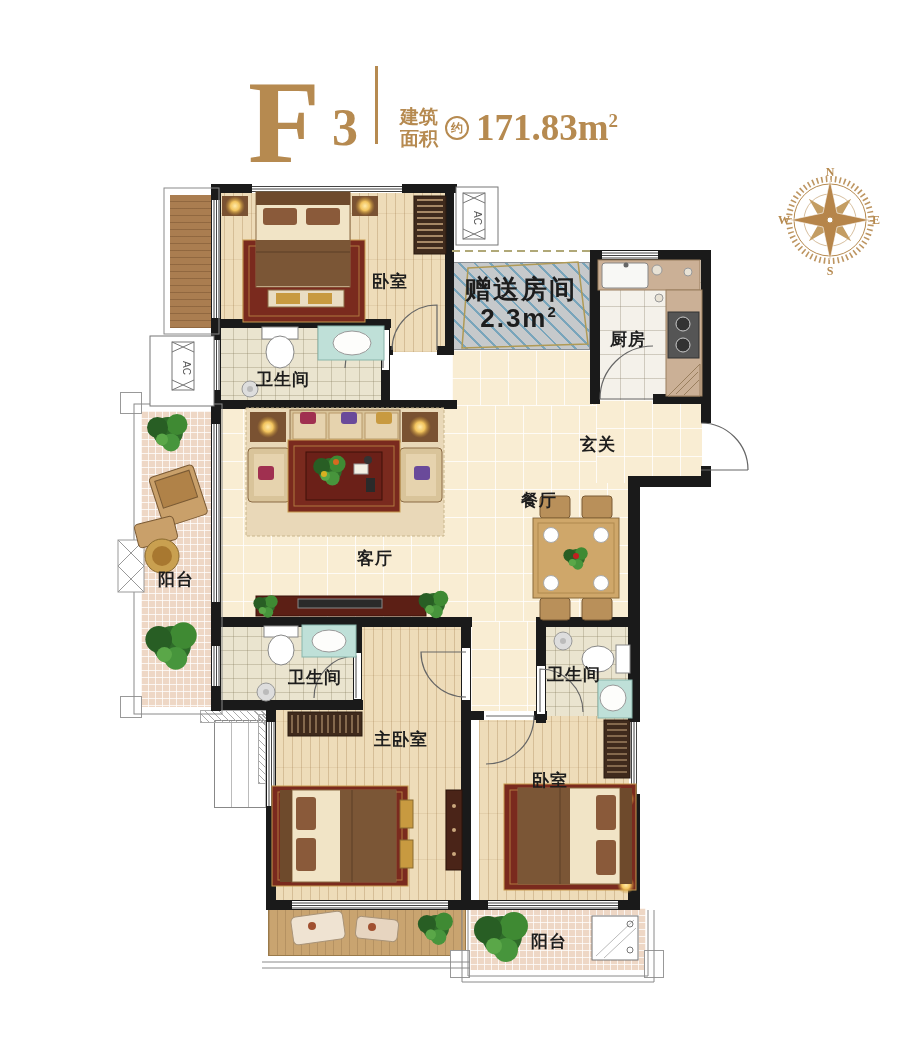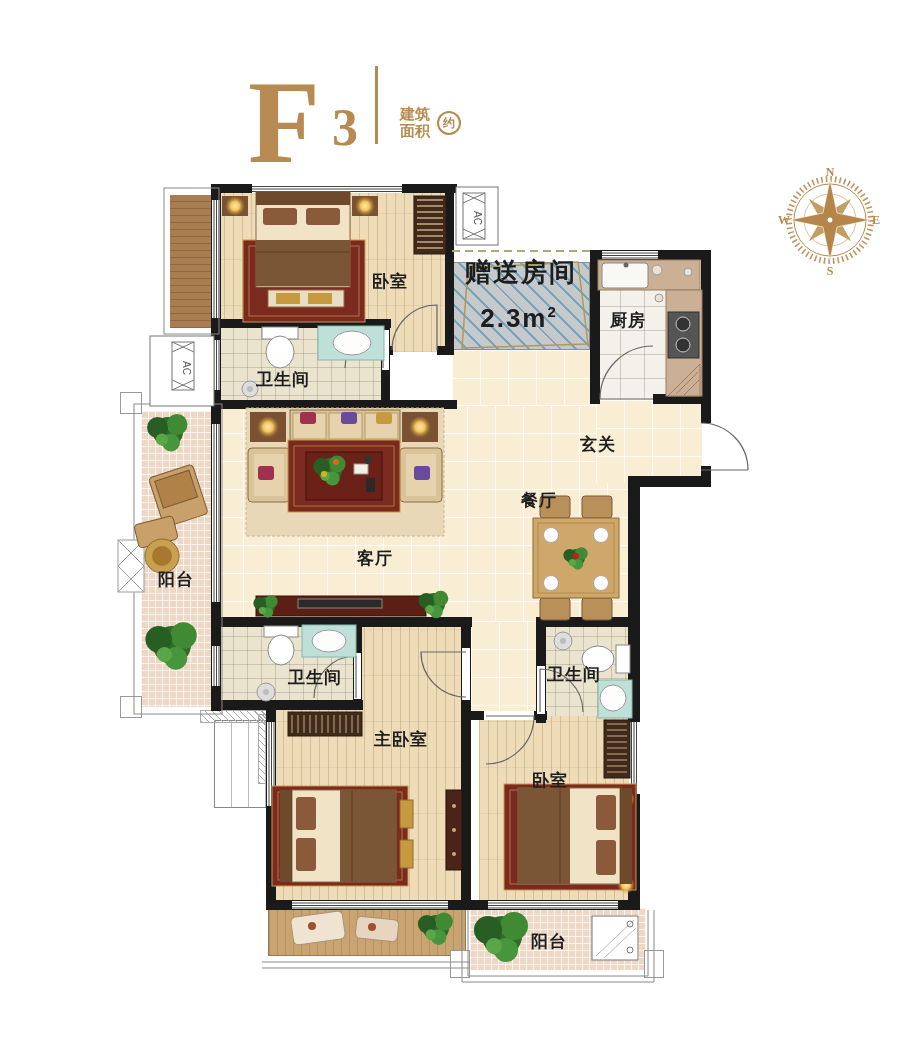--- a/index.html
+++ b/index.html
@@ -8,21 +8,21 @@
   
   .hdr{position:absolute;left:248px;top:40px;width:500px;height:130px;color:#b68a50;}
   .f-letter{position:absolute;left:0;top:30px;font-size:118px;line-height:.9;font-weight:bold;
             font-family:"Liberation Serif","DejaVu Serif",serif;}
   .f-sub{position:absolute;left:84px;top:58px;font-size:52px;font-weight:bold;
          font-family:"Liberation Serif","DejaVu Serif",serif;}
   .hdr-div{position:absolute;left:127px;top:26px;width:3px;height:78px;background:#b68a50;}
   .hdr-title{position:absolute;left:151px;top:16px;font-size:38px;font-weight:bold;letter-spacing:3px;
              font-family:"Liberation Serif","DejaVu Serif",serif;}
   .area-row{position:absolute;left:152px;top:66px;display:flex;align-items:center;gap:7px;}
-  .area-cn{font-size:15px;line-height:1.15;font-weight:bold;font-family:Liberation Serif, serif;}
+  .area-cn{font-size:19px;line-height:1.15;font-weight:bold;}
   .approx{width:20px;height:20px;border:2px solid #b68a50;border-radius:50%;font-size:12px;
           line-height:20px;text-align:center;font-weight:bold;}
   .area-val{font-size:37px;font-weight:bold;font-family:"Liberation Serif","DejaVu Serif",serif;}
   .area-val sup{font-size:19px;}
   
   .floor{position:absolute;}
   .wood{background:#eedcb9;background-image:repeating-linear-gradient(90deg,rgba(150,110,60,.28) 0 1px,transparent 1px 9px),repeating-linear-gradient(0deg,rgba(150,110,60,.12) 0 1px,transparent 1px 46px);}
   .tile{background:#f9edd3;background-image:linear-gradient(rgba(255,255,255,.8) 1px,transparent 1px),linear-gradient(90deg,rgba(255,255,255,.8) 1px,transparent 1px);background-size:28px 28px;}
   .bathtile{background:#eae4cf;background-image:linear-gradient(rgba(130,120,90,.3) 1px,transparent 1px),linear-gradient(90deg,rgba(130,120,90,.3) 1px,transparent 1px);background-size:14px 14px;}
   .marble{background:#f4f1ea;background-image:linear-gradient(rgba(140,130,110,.35) 1px,transparent 1px),linear-gradient(90deg,rgba(140,130,110,.35) 1px,transparent 1px);background-size:24px 24px;}
@@ -49,20 +49,21 @@
   <div class="hdr">
     <div class="f-letter">F</div>
     <div class="f-sub">3</div>
     <div class="hdr-div"></div>
     <div class="area-row">
       <div class="area-cn">
         <div>建筑</div>
         <div>面积</div>
       </div>
       <div class="approx">约</div>
+      <div class="area-val"><span>171.83m</span><sup>2</sup></div>
     </div>
   </div>
 
   <div class="floor wood" style="left:215px;top:190px;width:237px;height:162px"></div>
   <div class="floor brownwood" style="left:170px;top:195px;width:45px;height:133px"></div>
   <div class="floor bathtile" style="left:219px;top:325px;width:166px;height:80px"></div>
   <div class="floor gift" style="left:452px;top:262px;width:138px;height:88px"></div>
   <div class="floor marble" style="left:596px;top:258px;width:108px;height:142px"></div>
   <div class="floor tile" style="left:452px;top:350px;width:144px;height:58px"></div>
   <div class="floor tile" style="left:215px;top:405px;width:420px;height:216px"></div>
@@ -418,23 +419,23 @@
       <circle cx="50" cy="52" r="3" fill="#fff" stroke="#b68a50"></circle>
       <text x="50" y="8" text-anchor="middle" font-size="12" font-weight="bold" fill="#b68a50" font-family="Liberation Serif,serif">N</text>
       <text x="96" y="56" text-anchor="middle" font-size="12" font-weight="bold" fill="#b68a50" font-family="Liberation Serif,serif">E</text>
       <text x="50" y="107" text-anchor="middle" font-size="12" font-weight="bold" fill="#b68a50" font-family="Liberation Serif,serif">S</text>
       <text x="4" y="56" text-anchor="middle" font-size="12" font-weight="bold" fill="#b68a50" font-family="Liberation Serif,serif">W</text>
     </g>
   </svg>
 
   <div class="rlabel" style="left:390px;top:281px">卧室</div>
   <div class="rlabel" style="left:283px;top:379px">卫生间</div>
-  <div class="glabel" style="left:521px;top:272px">赠送房间</div>
+  <div class="glabel" style="left:521px;top:289px">赠送房间</div>
   <div class="glabel" style="left:519px;top:318px"><span>2.3m</span><sup>2</sup></div>
-  <div class="rlabel" style="left:628px;top:320px">厨房</div>
+  <div class="rlabel" style="left:628px;top:339px">厨房</div>
   <div class="rlabel" style="left:598px;top:444px">玄关</div>
   <div class="rlabel" style="left:539px;top:500px">餐厅</div>
   <div class="rlabel" style="left:375px;top:558px">客厅</div>
   <div class="rlabel" style="left:176px;top:579px">阳台</div>
   <div class="rlabel" style="left:315px;top:677px">卫生间</div>
   <div class="rlabel" style="left:401px;top:739px">主卧室</div>
   <div class="rlabel" style="left:574px;top:674px">卫生间</div>
   <div class="rlabel" style="left:550px;top:780px">卧室</div>
   <div class="rlabel" style="left:549px;top:941px">阳台</div>
 

